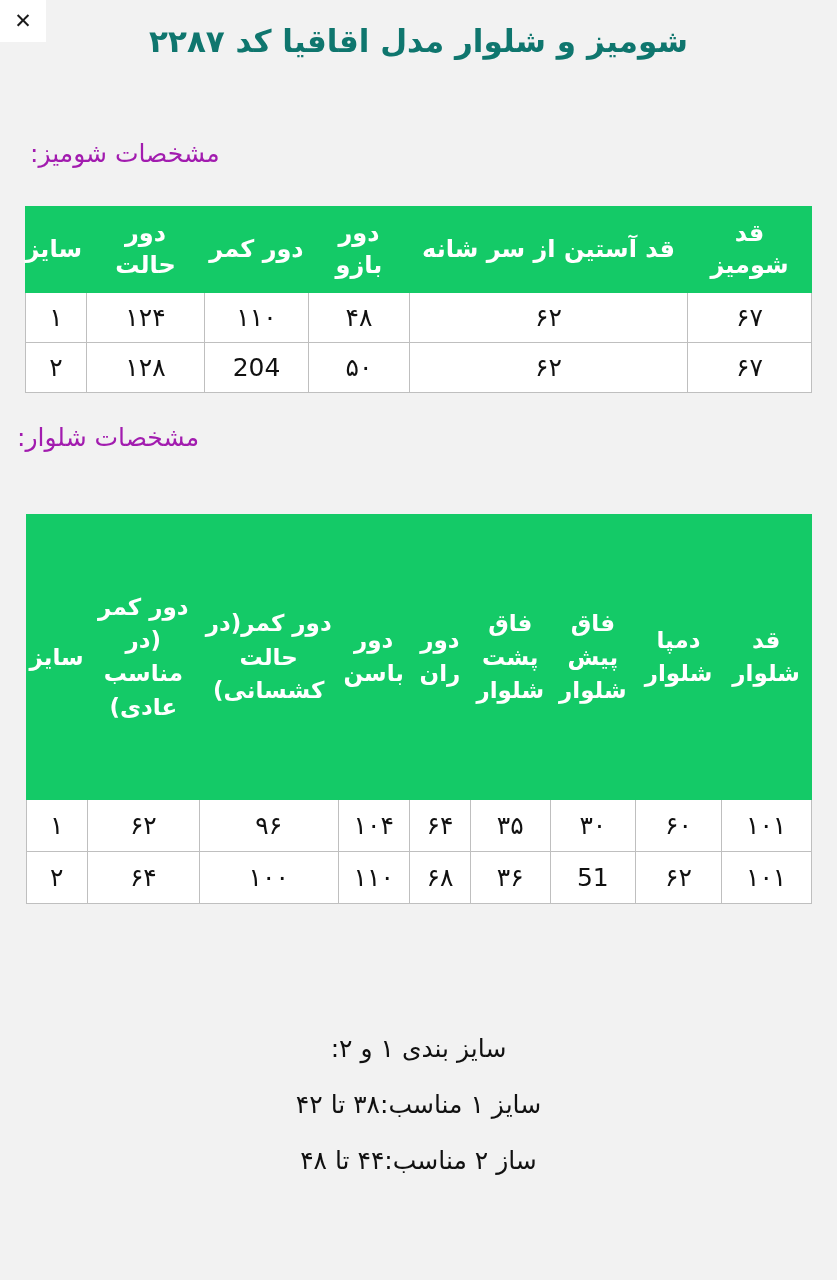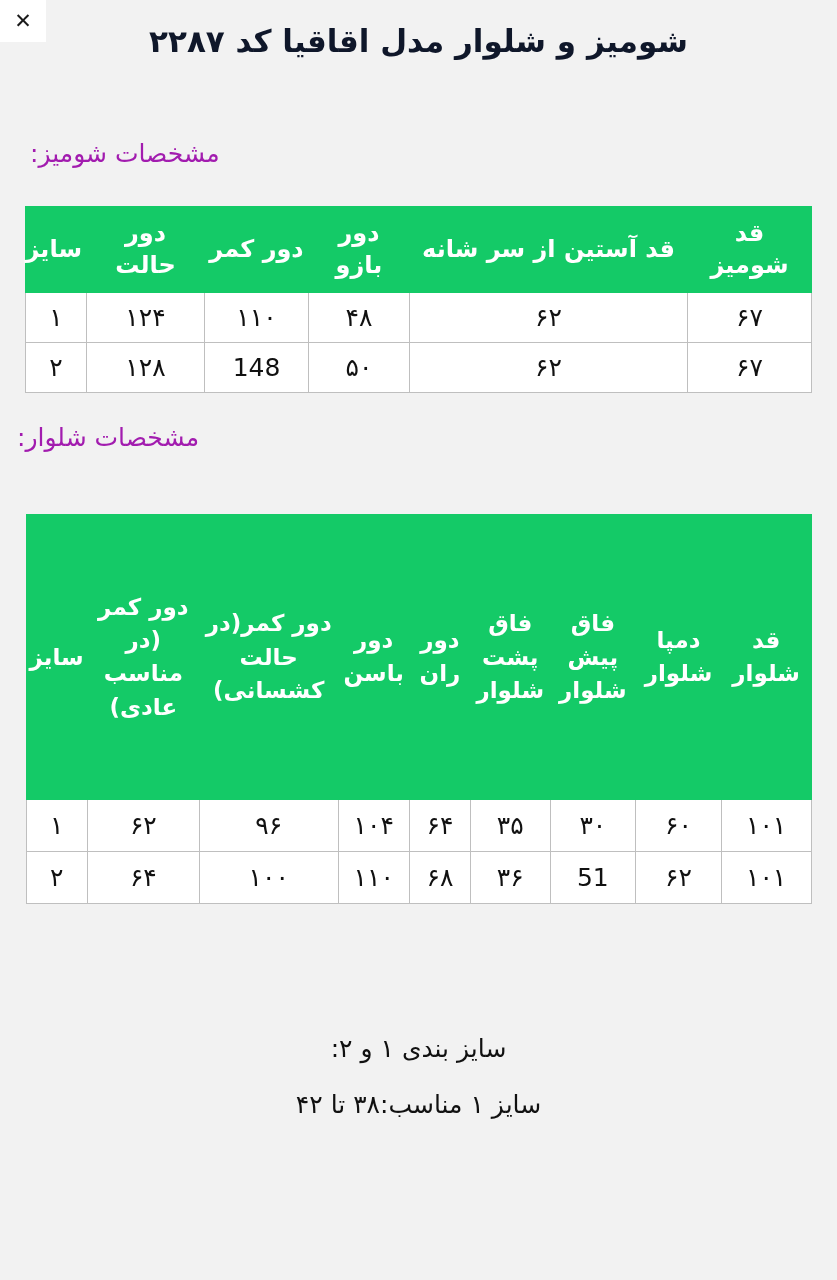--- a/index.html
+++ b/index.html
@@ -44,21 +44,21 @@
     color: #1a1a1a;
     font-family: "DejaVu Sans", sans-serif;
   }
 
   .title {
     text-align: center;
     font-size: 31px;
     font-weight: bold;
     padding: 18px 40px 0 40px;
     line-height: 1.5;
-    color: #0f172a;
+    color: #0f766e;
   }
 
   .section-label {
     text-align: left;
     font-size: 25px;
     font-weight: normal;
     padding: 0 0 0 30px;
     color: #a21caf;
     line-height: 1.5;
     direction: rtl;
@@ -153,21 +153,21 @@
         <td>۶۲</td>
         <td>۴۸</td>
         <td>۱۱۰</td>
         <td>۱۲۴</td>
         <td>۱</td>
       </tr>
       <tr>
         <td>۶۷</td>
         <td>۶۲</td>
         <td>۵۰</td>
-        <td>148</td>
+        <td>204</td>
         <td>۱۲۸</td>
         <td>۲</td>
       </tr>
     </tbody>
   </table>
 
   <div class="section-label label-pants">مشخصات شلوار:</div>
 
   <table class="pants-table">
     <colgroup>
@@ -216,15 +216,16 @@
         <td>۱۰۰</td>
         <td>۶۴</td>
         <td>۲</td>
       </tr>
     </tbody>
   </table>
 
   <div class="footer">
     <div>سایز بندی ۱ و ۲:</div>
     <div>سایز ۱ مناسب:۳۸ تا ۴۲</div>
+    <div>ساز ۲ مناسب:۴۴ تا ۴۸</div>
   </div>
 
 </div>
 
 </body></html>

